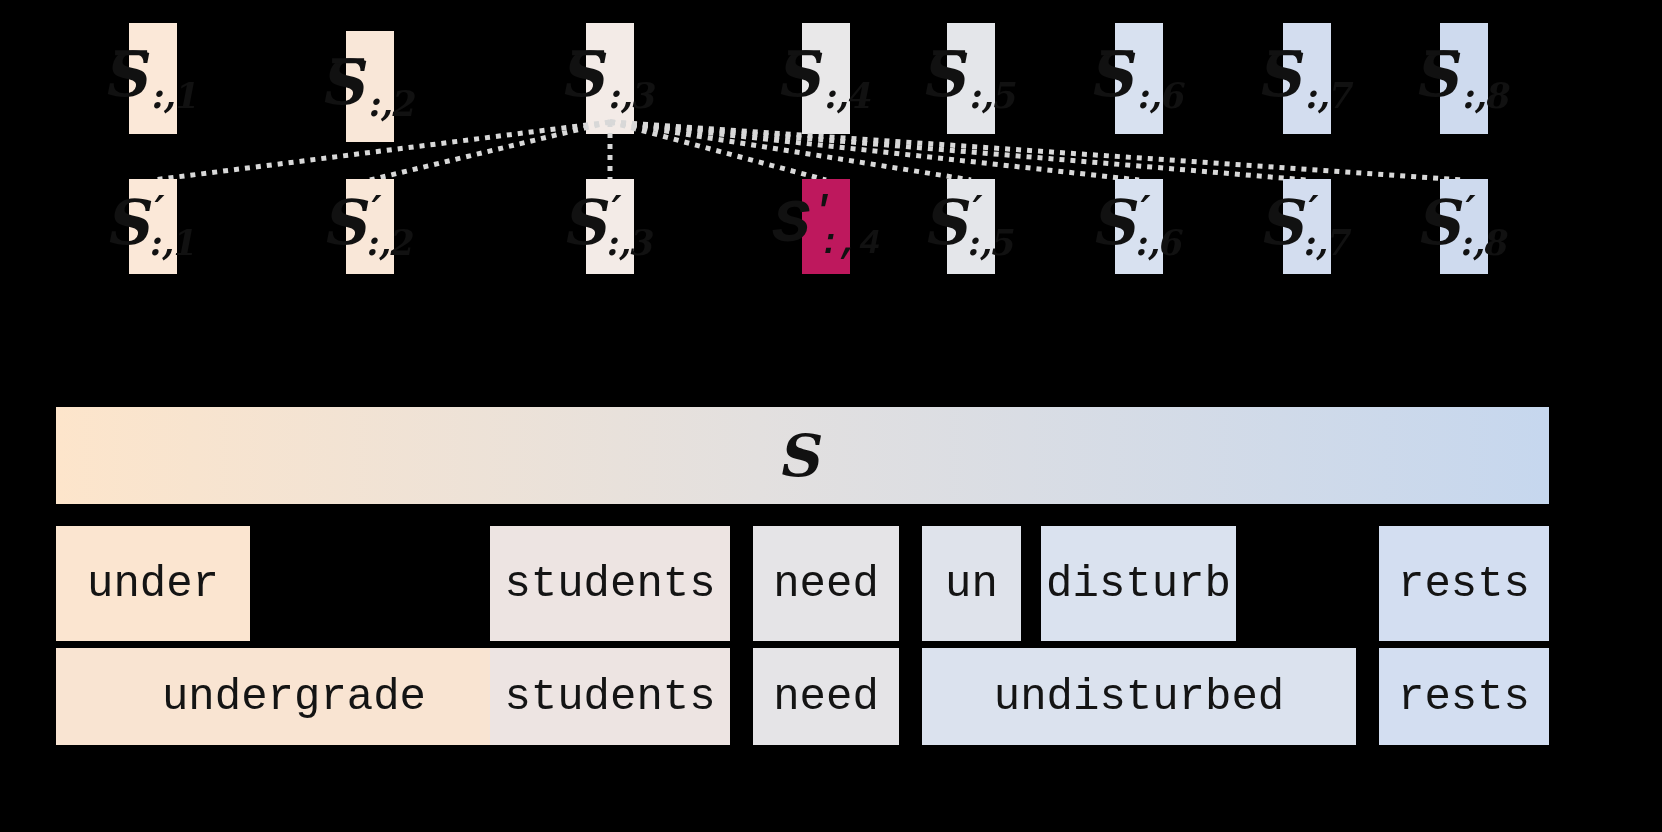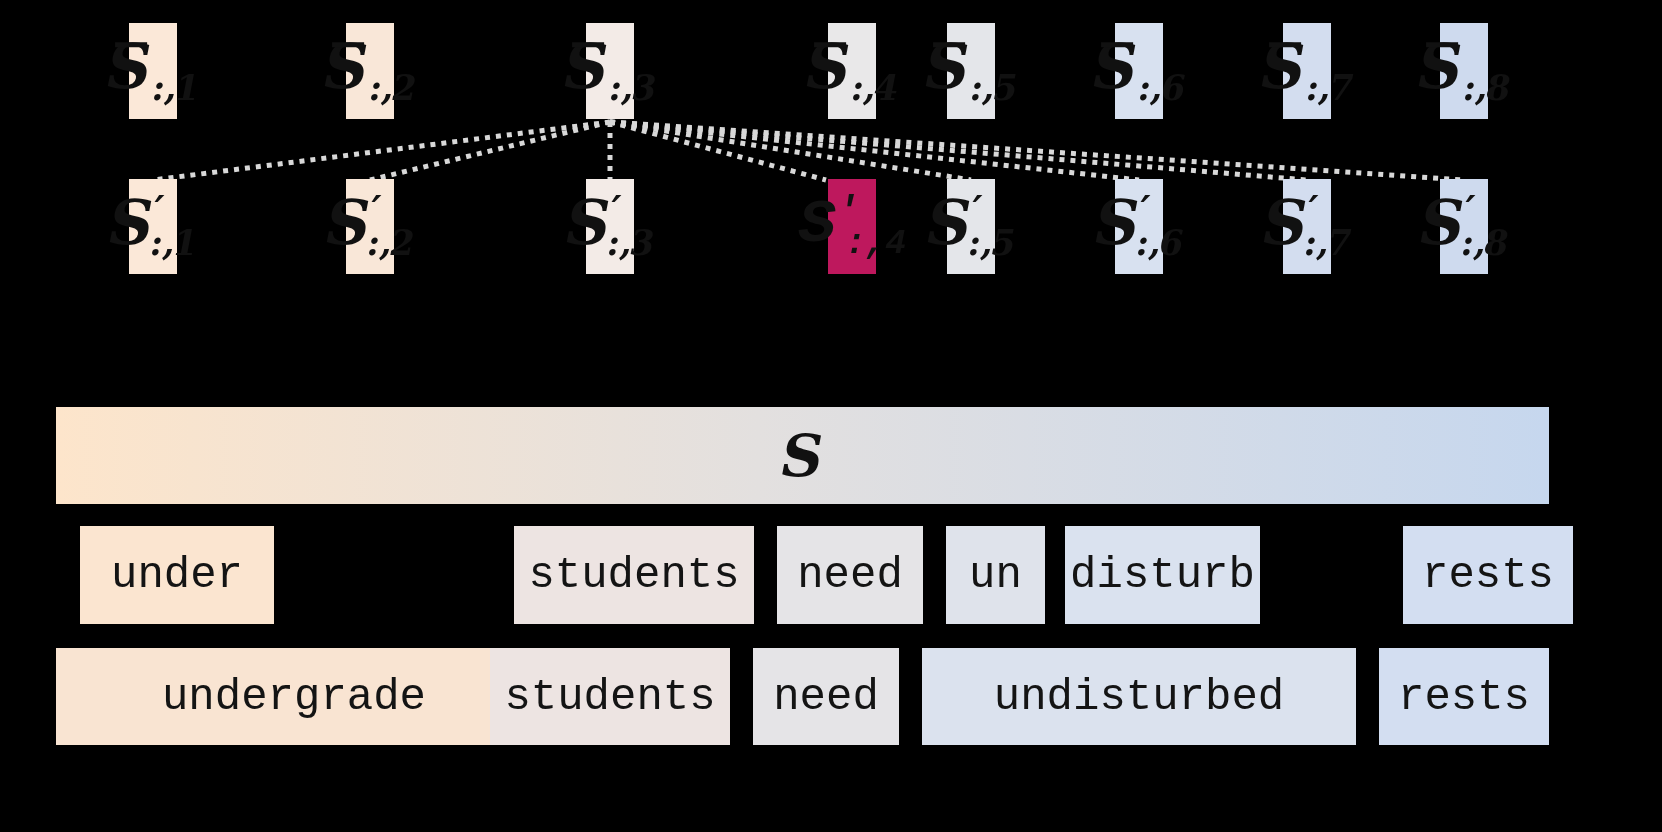--- a/index.html
+++ b/index.html
@@ -10,23 +10,23 @@
     overflow:hidden;
     font-family:"DejaVu Serif", serif;
   }
   .figure{position:absolute;inset:0;}
 
   
   .col{
     position:absolute;
     width:48px;
   }
-  .col-top{top:23px;height:96px;}
+  .col-top{top:23px;height:111px;}
   .col-bottom{top:179px;height:95px;}
-  .c1{left:129px}.c2{left:346px}.c3{left:586px}.c4{left:828px}
+  .c1{left:129px}.c2{left:346px}.c3{left:586px}.c4{left:802px}
   .c5{left:947px}.c6{left:1115px}.c7{left:1283px}.c8{left:1440px}
 
   .col-label{
     position:absolute;
     left:50%;top:50%;
     transform:translate(-50%,-50%);
     white-space:nowrap;
     font-style:italic;font-weight:bold;
     font-size:62px;line-height:1;
     color:#111;
@@ -68,39 +68,39 @@
   }
 
   
   .token{
     position:absolute;
     display:flex;align-items:center;justify-content:center;
     font-family:"Liberation Mono", monospace;
     font-size:44px;color:#141414;
     line-height:1;
   }
-  .row1{top:526px;height:98px;margin-left:24px;}
+  .row1{top:526px;height:115px;}
   .row2{top:648px;height:97px;}
   .t1{left:56px;width:194px}   .t2{left:272px;width:196px}
   .t3{left:490px;width:240px}  .t4{left:753px;width:146px}
   .t5{left:922px;width:99px}   .t6{left:1041px;width:195px}
   .t7{left:1259px;width:97px}  .t8{left:1379px;width:170px}
   .m1{left:56px;width:476px}   .m2{left:490px;width:240px}
   .m3{left:753px;width:146px}  .m4{left:922px;width:434px}
   .m5{left:1379px;width:170px}
 </style>
 </head>
 <body>
 
 <div class="figure">
 
   <div class="col col-top c1" style="background: rgb(251, 232, 216);">
     <span class="col-label"><span class="overlined">S</span><span class="sub">:,1</span></span>
   </div>
-  <div class="col col-top c2" style="background: rgb(249, 231, 216);">
+  <div class="col col-top c2" style="background: rgb(249, 231, 216); margin-top: 8px;">
     <span class="col-label"><span class="overlined">S</span><span class="sub">:,2</span></span>
   </div>
   <div class="col col-top c3" style="background: rgb(243, 235, 231);">
     <span class="col-label"><span class="overlined">S</span><span class="sub">:,3</span></span>
   </div>
   <div class="col col-top c4" style="background: rgb(233, 232, 233);">
     <span class="col-label"><span class="overlined">S</span><span class="sub">:,4</span></span>
   </div>
   <div class="col col-top c5" style="background: rgb(228, 230, 234);">
     <span class="col-label"><span class="overlined">S</span><span class="sub">:,5</span></span>

